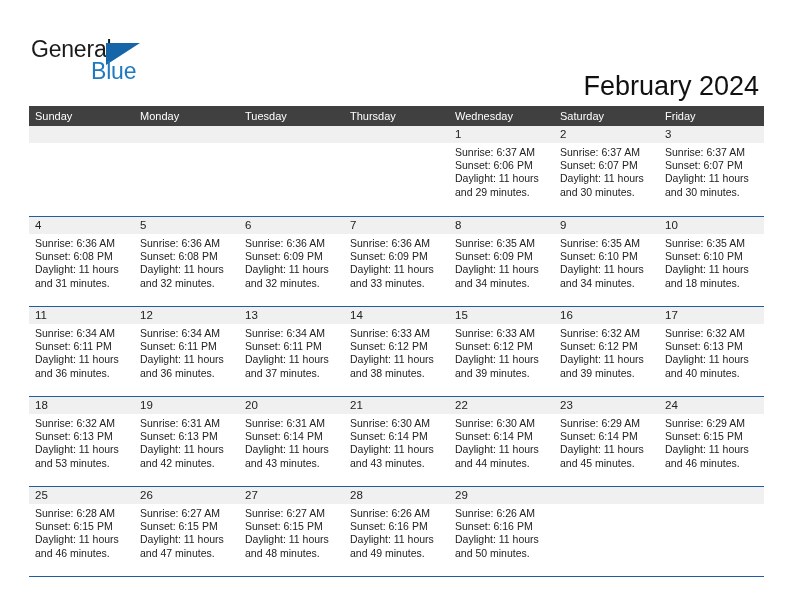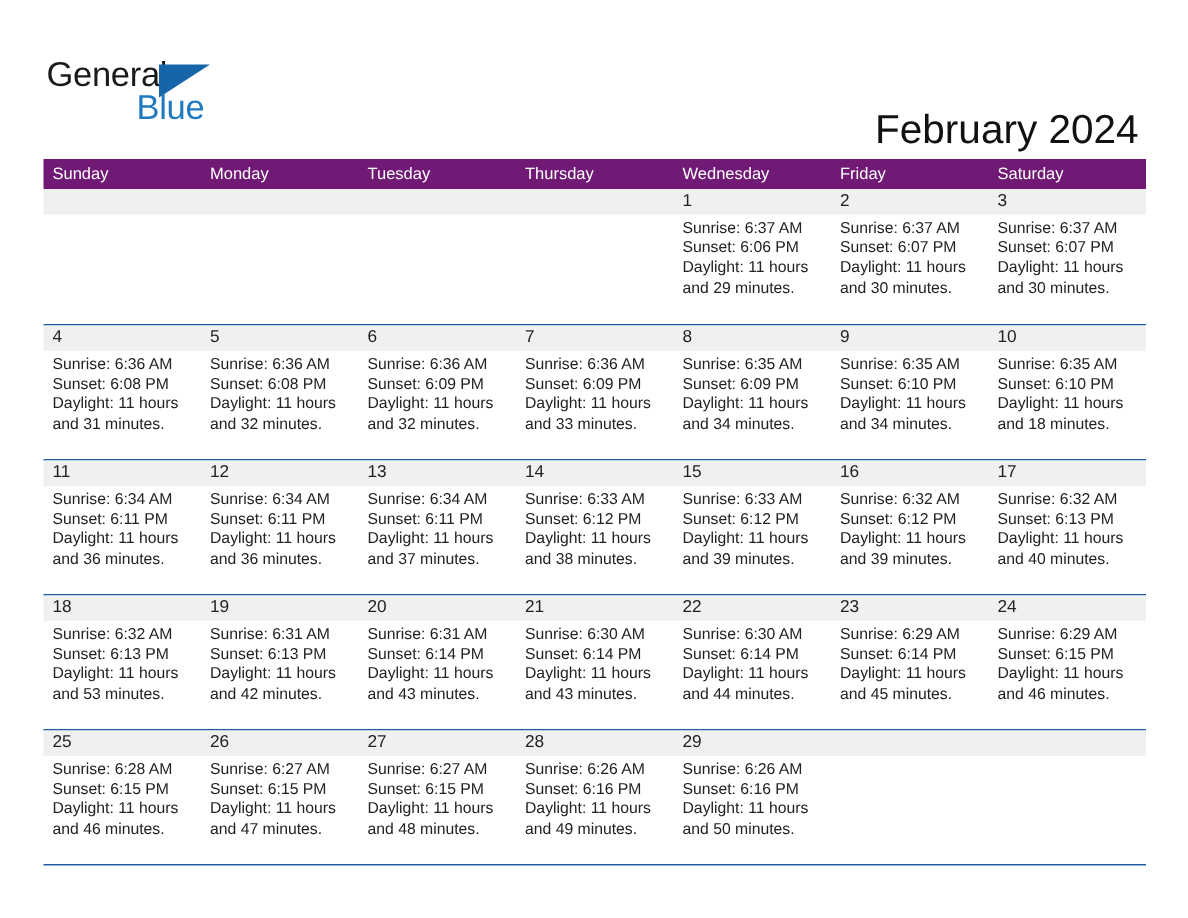--- a/index.html
+++ b/index.html
@@ -90,21 +90,21 @@
   .calendar {
     position: absolute;
     left: 29px;
     top: 106px;
     width: 735px;
   }
   .weekday-row {
     display: flex;
     width: 735px;
     height: 20px;
-    background: #701a75;
+    background: #404040;
   }
   .weekday {
     flex: 1 1 0;
     min-width: 0;
     color: #ffffff;
     font-size: 11px;
     line-height: 20px;
     padding-left: 6px;
     box-sizing: border-box;
     font-family: "Liberation Sans", sans-serif;
@@ -192,22 +192,22 @@
 
   </div>
 
   <div class="calendar">
     <div class="weekday-row" id="weekday-row">
         <div class="weekday">Sunday</div>
         <div class="weekday">Monday</div>
         <div class="weekday">Tuesday</div>
         <div class="weekday">Thursday</div>
         <div class="weekday">Wednesday</div>
+        <div class="weekday">Saturday</div>
         <div class="weekday">Friday</div>
-        <div class="weekday">Saturday</div>
       </div>
     <div id="weeks-container">
         <div class="week-row first">
           <div class="datestrip"></div>
           <div class="cells">
             <div class="cell empty">
               <div class="daynum"></div>
               <div class="cell-lines"></div>
             </div>
             <div class="cell empty">

